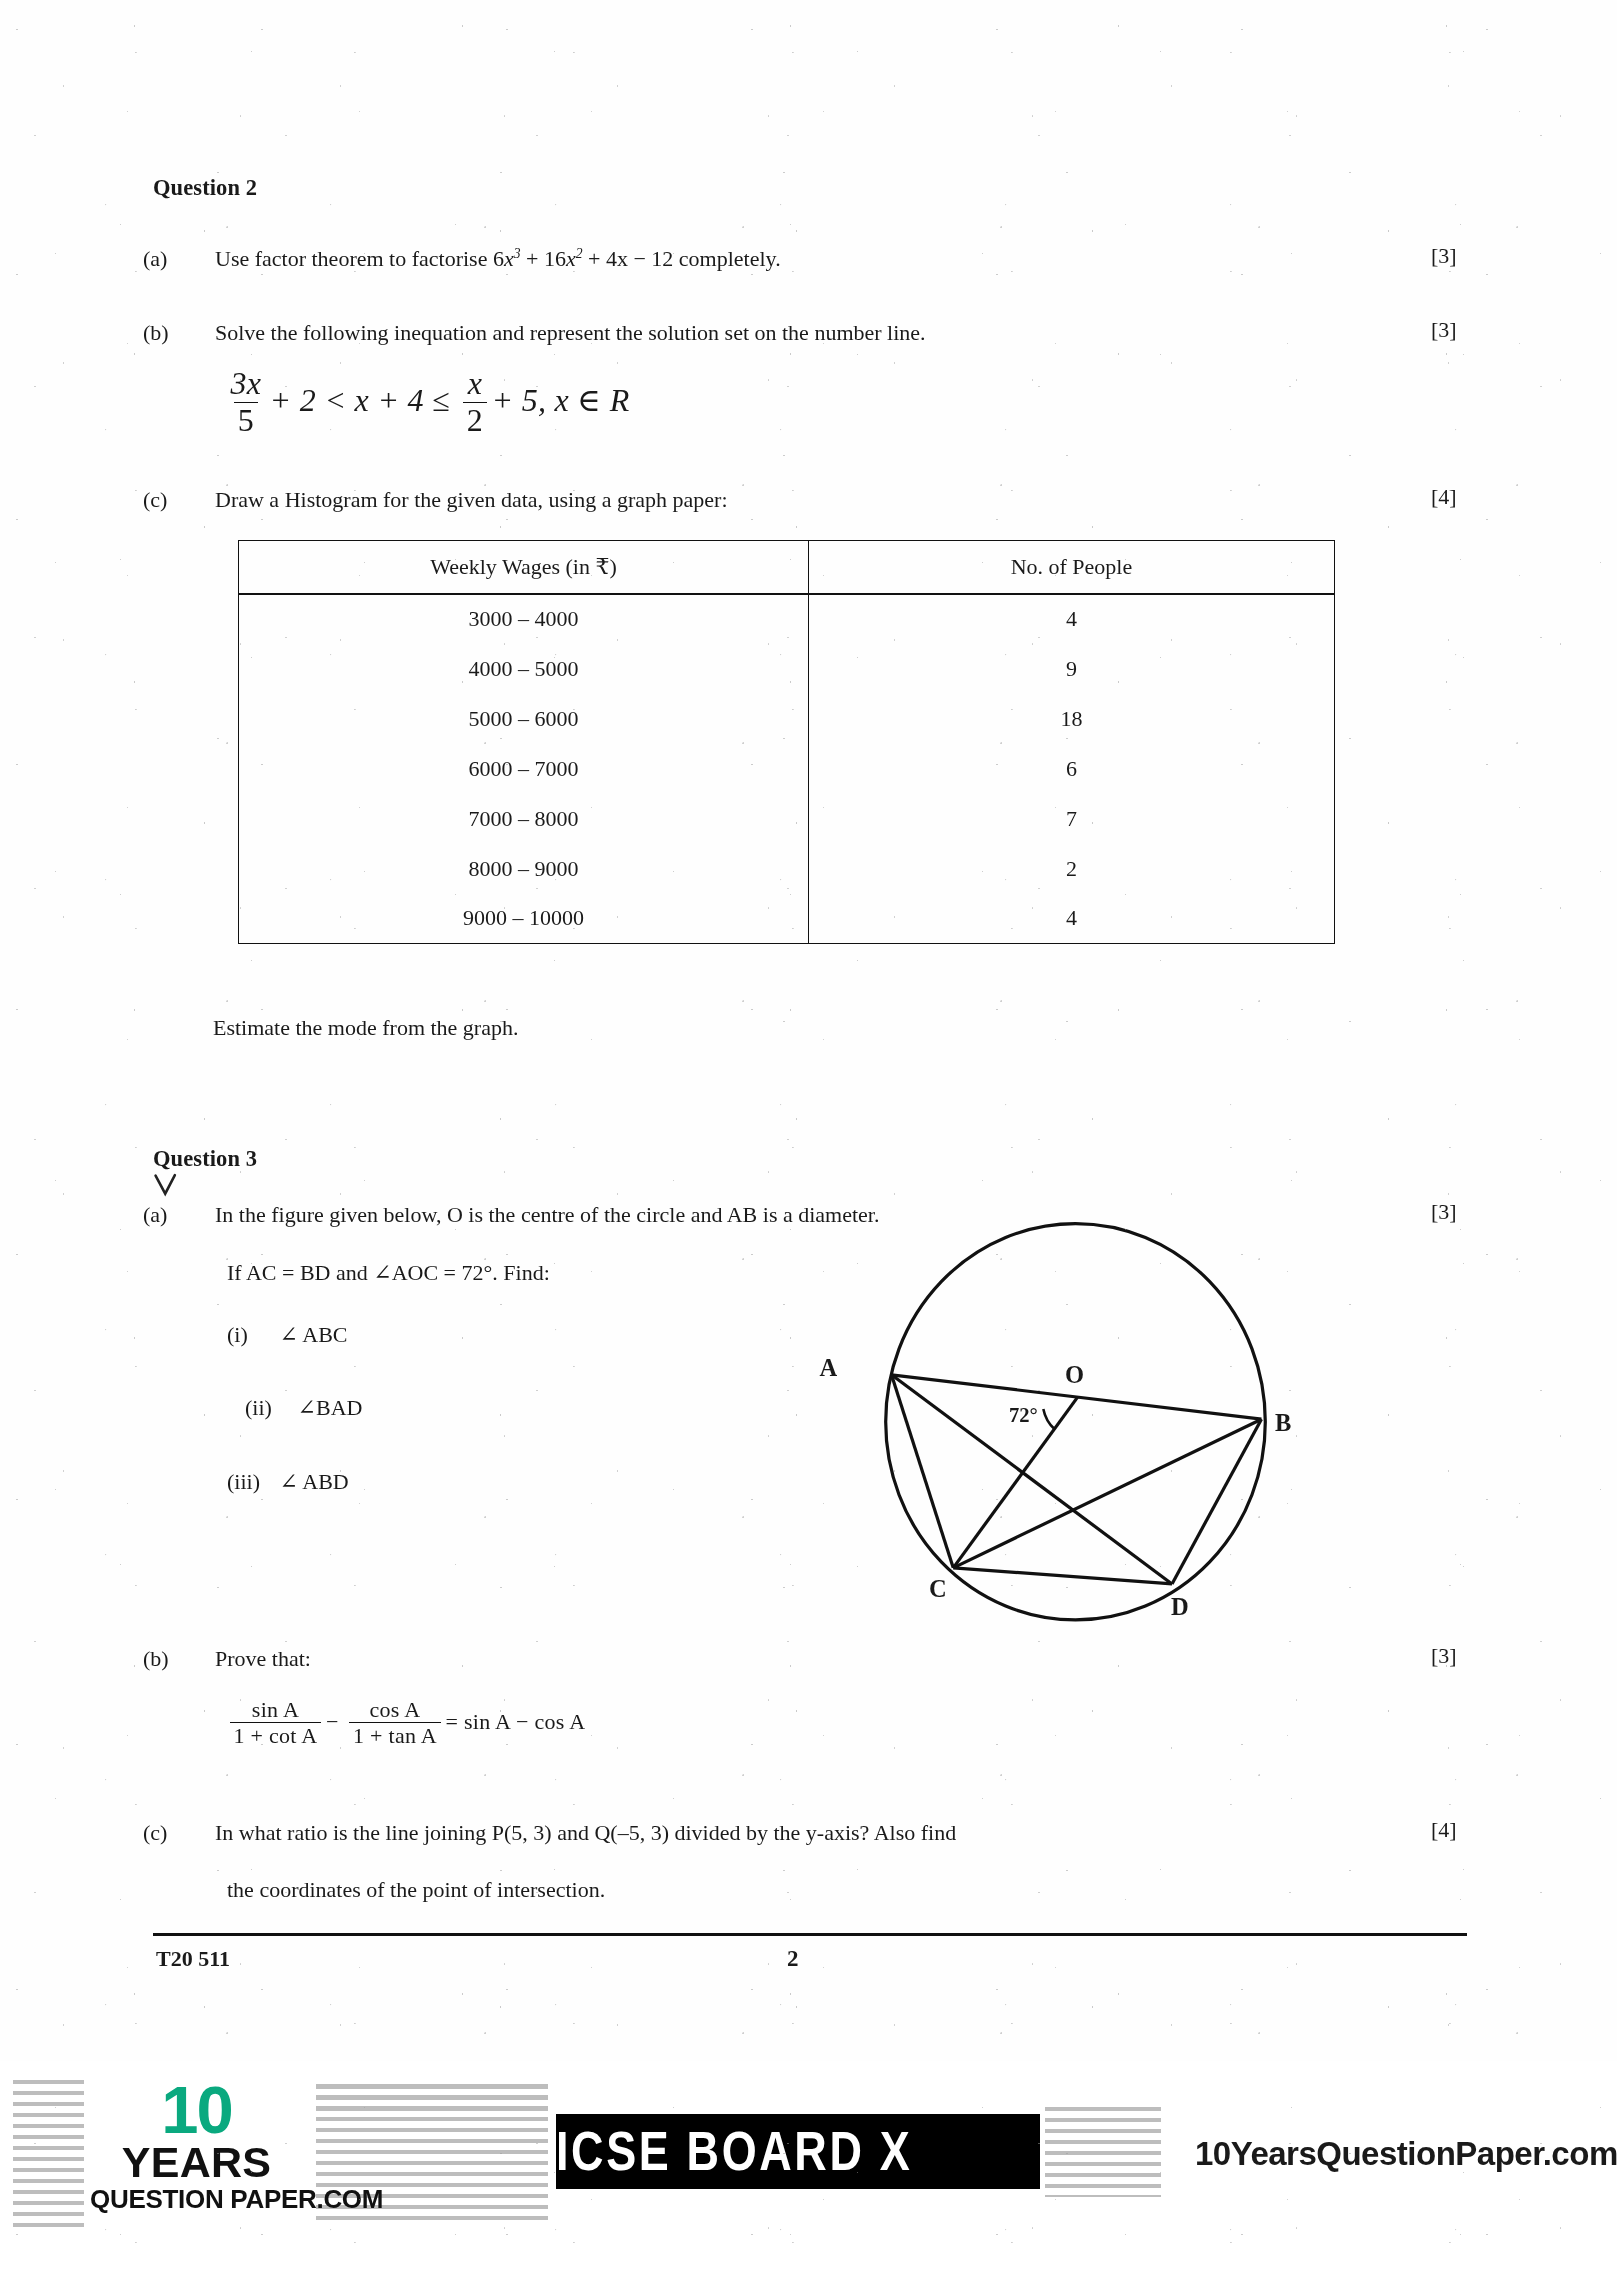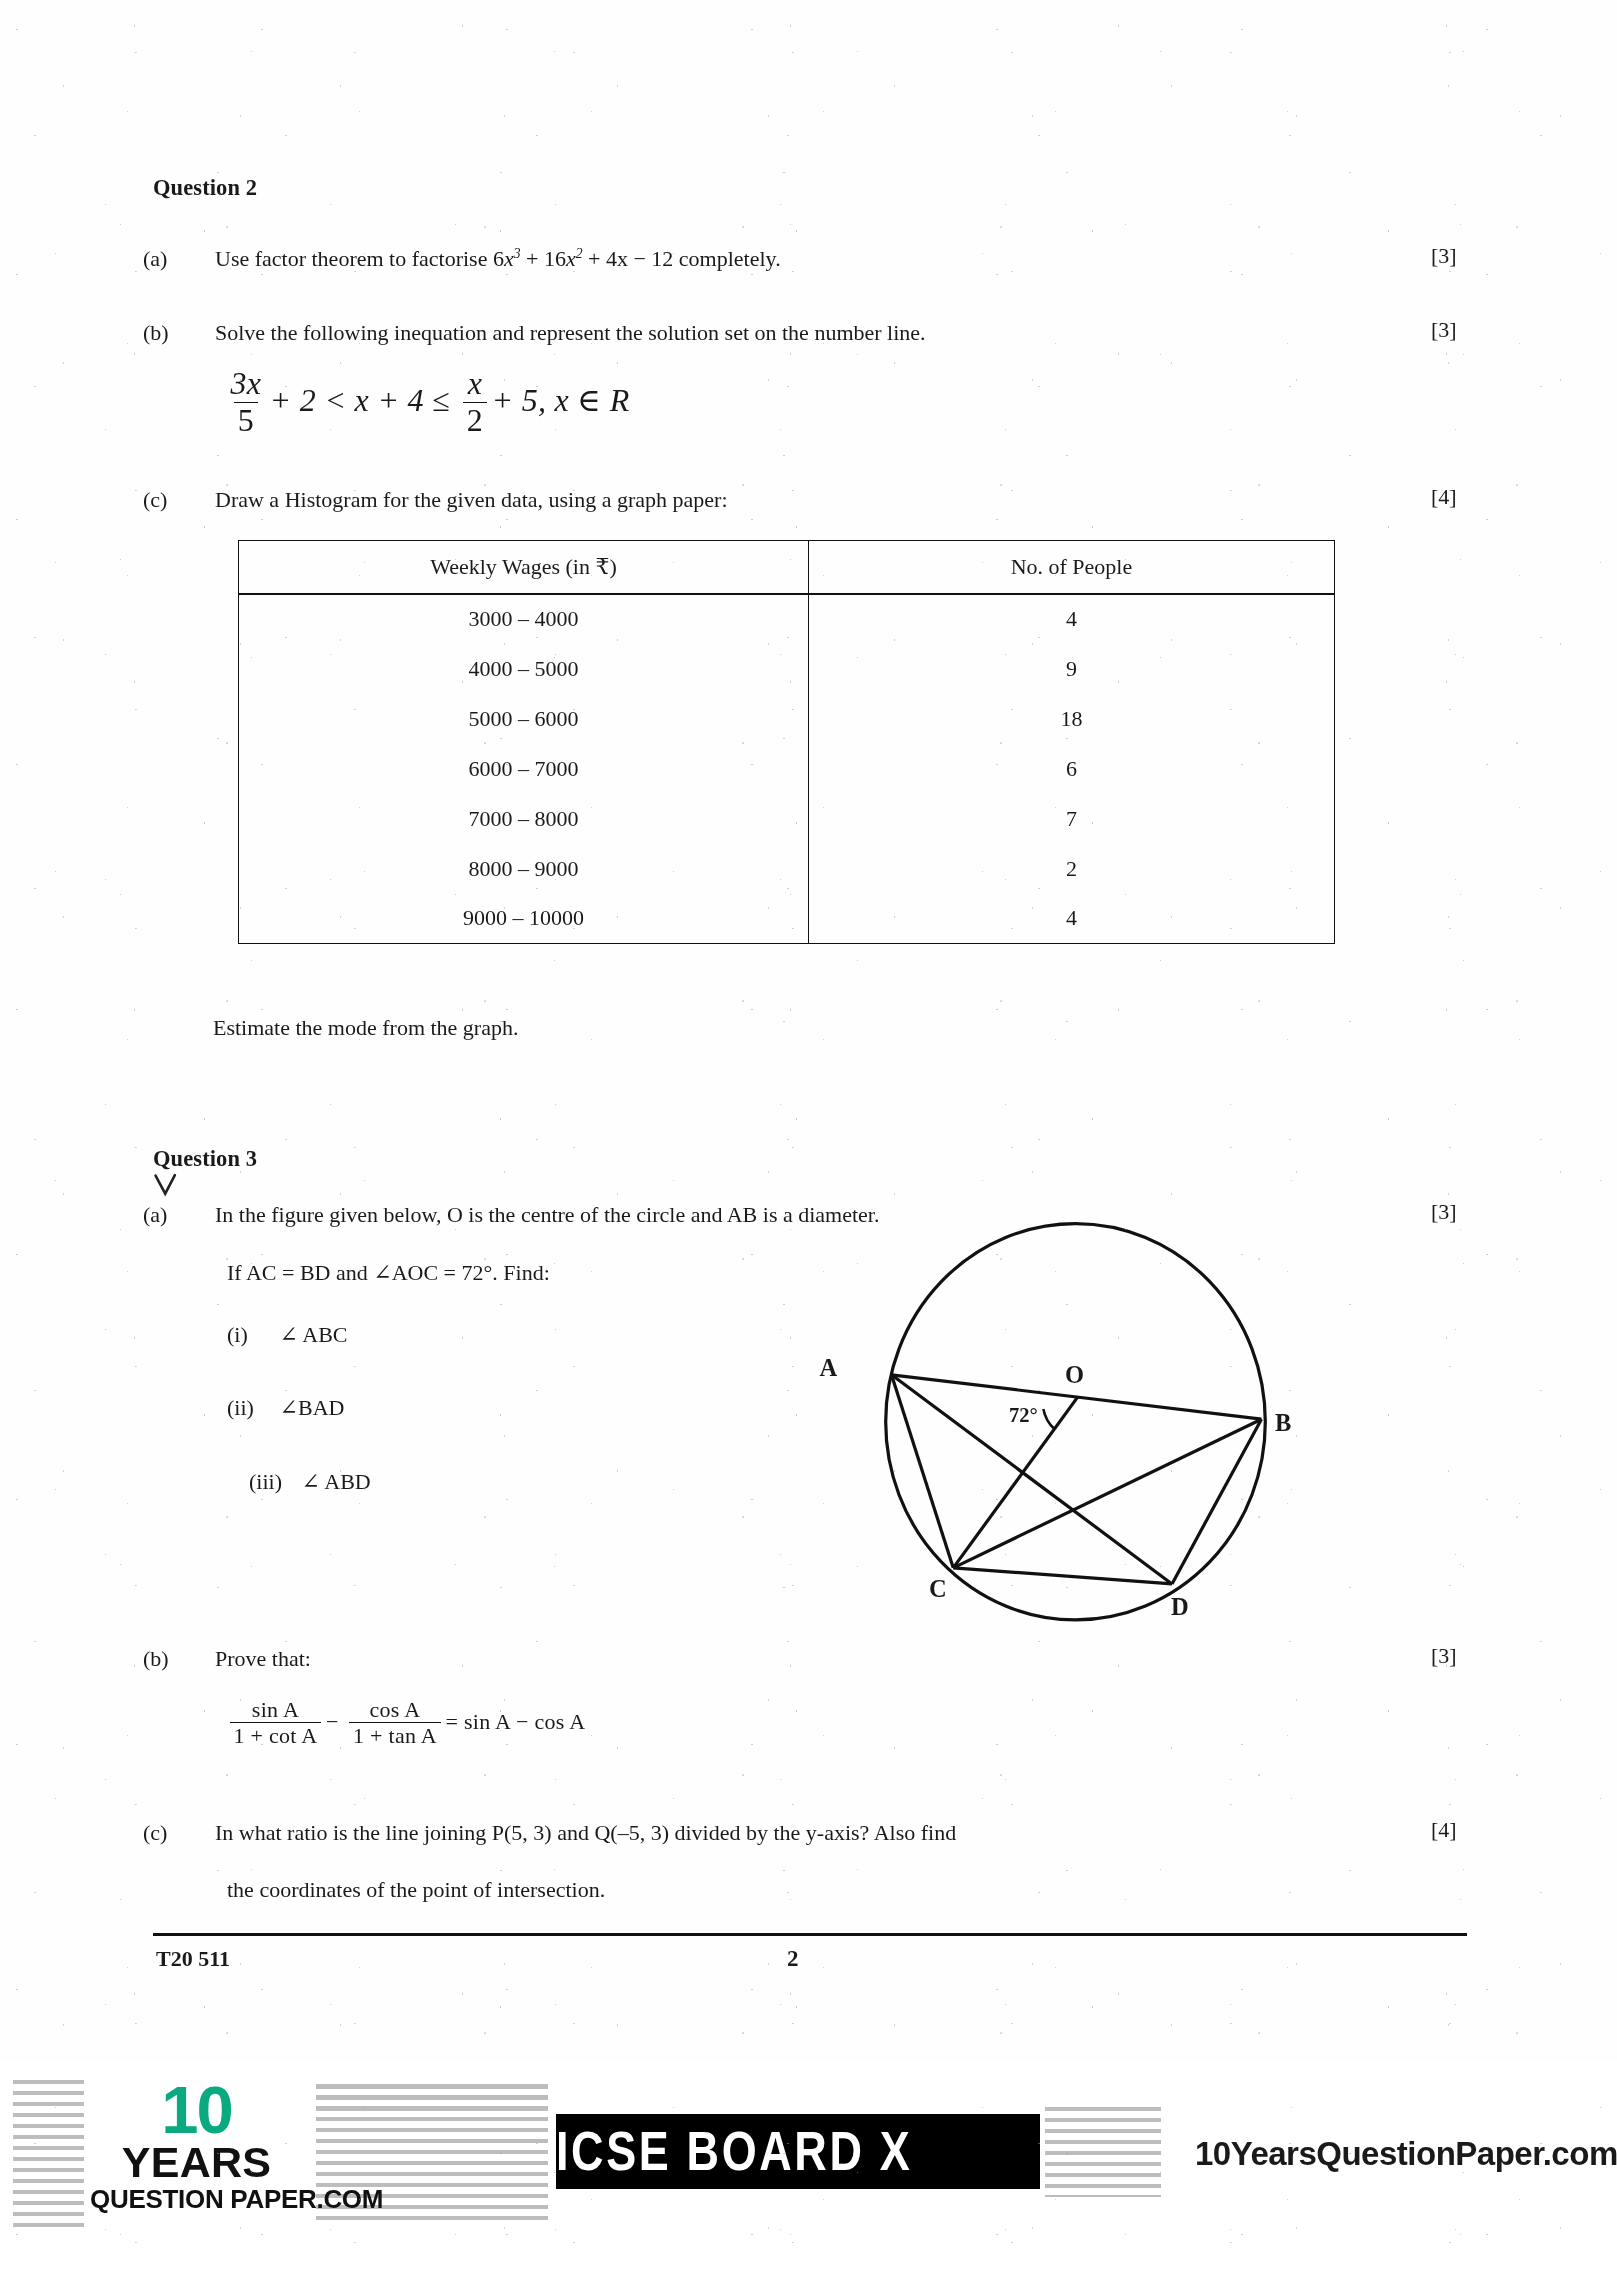--- a/index.html
+++ b/index.html
@@ -336,25 +336,25 @@
     <span class="body-text">In the figure given below, O is the centre of the circle and AB is a diameter.</span>
   </div>
   <div class="marks" style="left:1431px; top:1199px;">[3]</div>
 
   <div class="body-text" style="position:absolute; left:227px; top:1257px;">If AC = BD and ∠AOC = 72°. Find:</div>
 
   <div style="position:absolute; left:227px; top:1319px;">
     <span class="body-text" style="display:inline-block; width:50px;">(i)</span>
     <span class="body-text">∠ ABC</span>
   </div>
-  <div style="position:absolute; left:227px; top:1392px;">
+  <div style="position:absolute; left:245px; top:1392px;">
     <span class="body-text" style="display:inline-block; width:50px;">(ii)</span>
     <span class="body-text">∠BAD</span>
   </div>
-  <div style="position:absolute; left:227px; top:1466px;margin-left:22px;">
+  <div style="position:absolute; left:227px; top:1466px;">
     <span class="body-text" style="display:inline-block; width:50px;">(iii)</span>
     <span class="body-text">∠ ABD</span>
   </div>
 
   <div id="circle-figure">
     <svg width="489" height="425" viewBox="0 0 760 660">
 
       <ellipse cx="380" cy="318" rx="295" ry="308" fill="none" stroke="#111" stroke-width="5"></ellipse>
 
       <line x1="94" y1="245" x2="669" y2="314" stroke="#111" stroke-width="5"></line>

